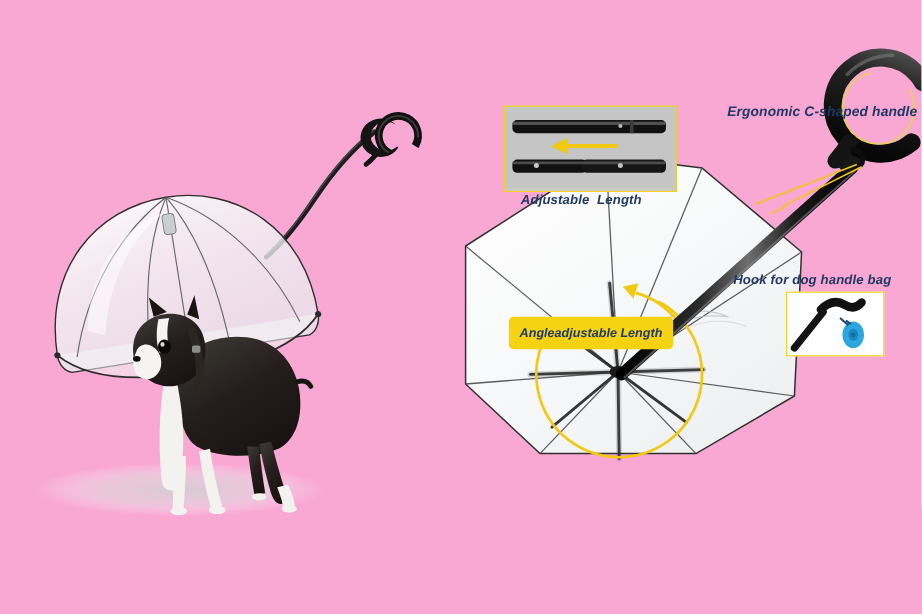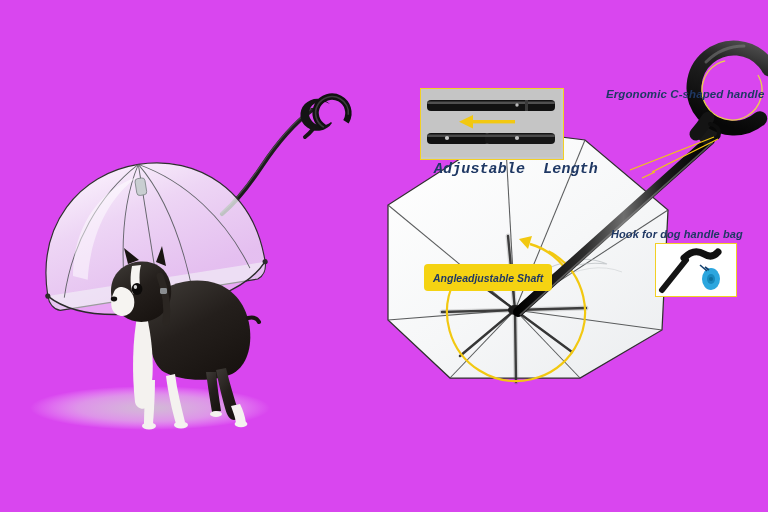--- a/index.html
+++ b/index.html
@@ -1,35 +1,35 @@
 <!DOCTYPE html>
 <html><head>
 <meta charset="utf-8">
 <style>
   html,body{margin:0;padding:0;background:#ffffff;}
   body{width:768px;height:512px;overflow:hidden;font-family:"Liberation Sans",sans-serif;}
-  #stage{position:relative;width:768px;height:512px;background:#d946ef;}
+  #stage{position:relative;width:768px;height:512px;background:#f9a8d4;}
 
   .panel{position:absolute;top:0;height:512px;}
   #left-panel{left:0;width:380px;}
   #right-panel{left:380px;width:388px;}
 
   svg{display:block;}
 
   .callout{
     position:absolute;
     font-family:"Liberation Sans",sans-serif;
     font-weight:bold;
     font-style:italic;
     color:#1F3864;
     white-space:pre;
     letter-spacing:0.1px;
   }
   #label-ergonomic{left:606px;top:88px;font-size:11.5px;}
-  #label-adjustable{left:434px;top:161px;font-size:15px;font-family:Liberation Mono, monospace;}
+  #label-adjustable{left:434px;top:161px;font-size:11px;}
   #label-hook{left:611px;top:228px;font-size:11px;}
 
   #label-shaft-box{
     position:absolute;left:424px;top:264px;
     background:#F5D312;
     border-radius:4px;
     padding:4px 9px 5px 9px;
   }
   #label-shaft-text{
     font-family:"Liberation Sans",sans-serif;
@@ -296,16 +296,16 @@
     </div>
   </div>
 
   <div class="callout" id="label-ergonomic">Ergonomic C-shaped handle</div>
 
   <div class="callout" id="label-adjustable">Adjustable  Length</div>
 
   <div class="callout" id="label-hook">Hook for dog handle bag</div>
 
   <div id="label-shaft-box">
-    <span id="label-shaft-text">Angleadjustable Shaft</span>
+    <span id="label-shaft-text">Angleadjustable Length</span>
   </div>
 
 </div>
 
 </body></html>

